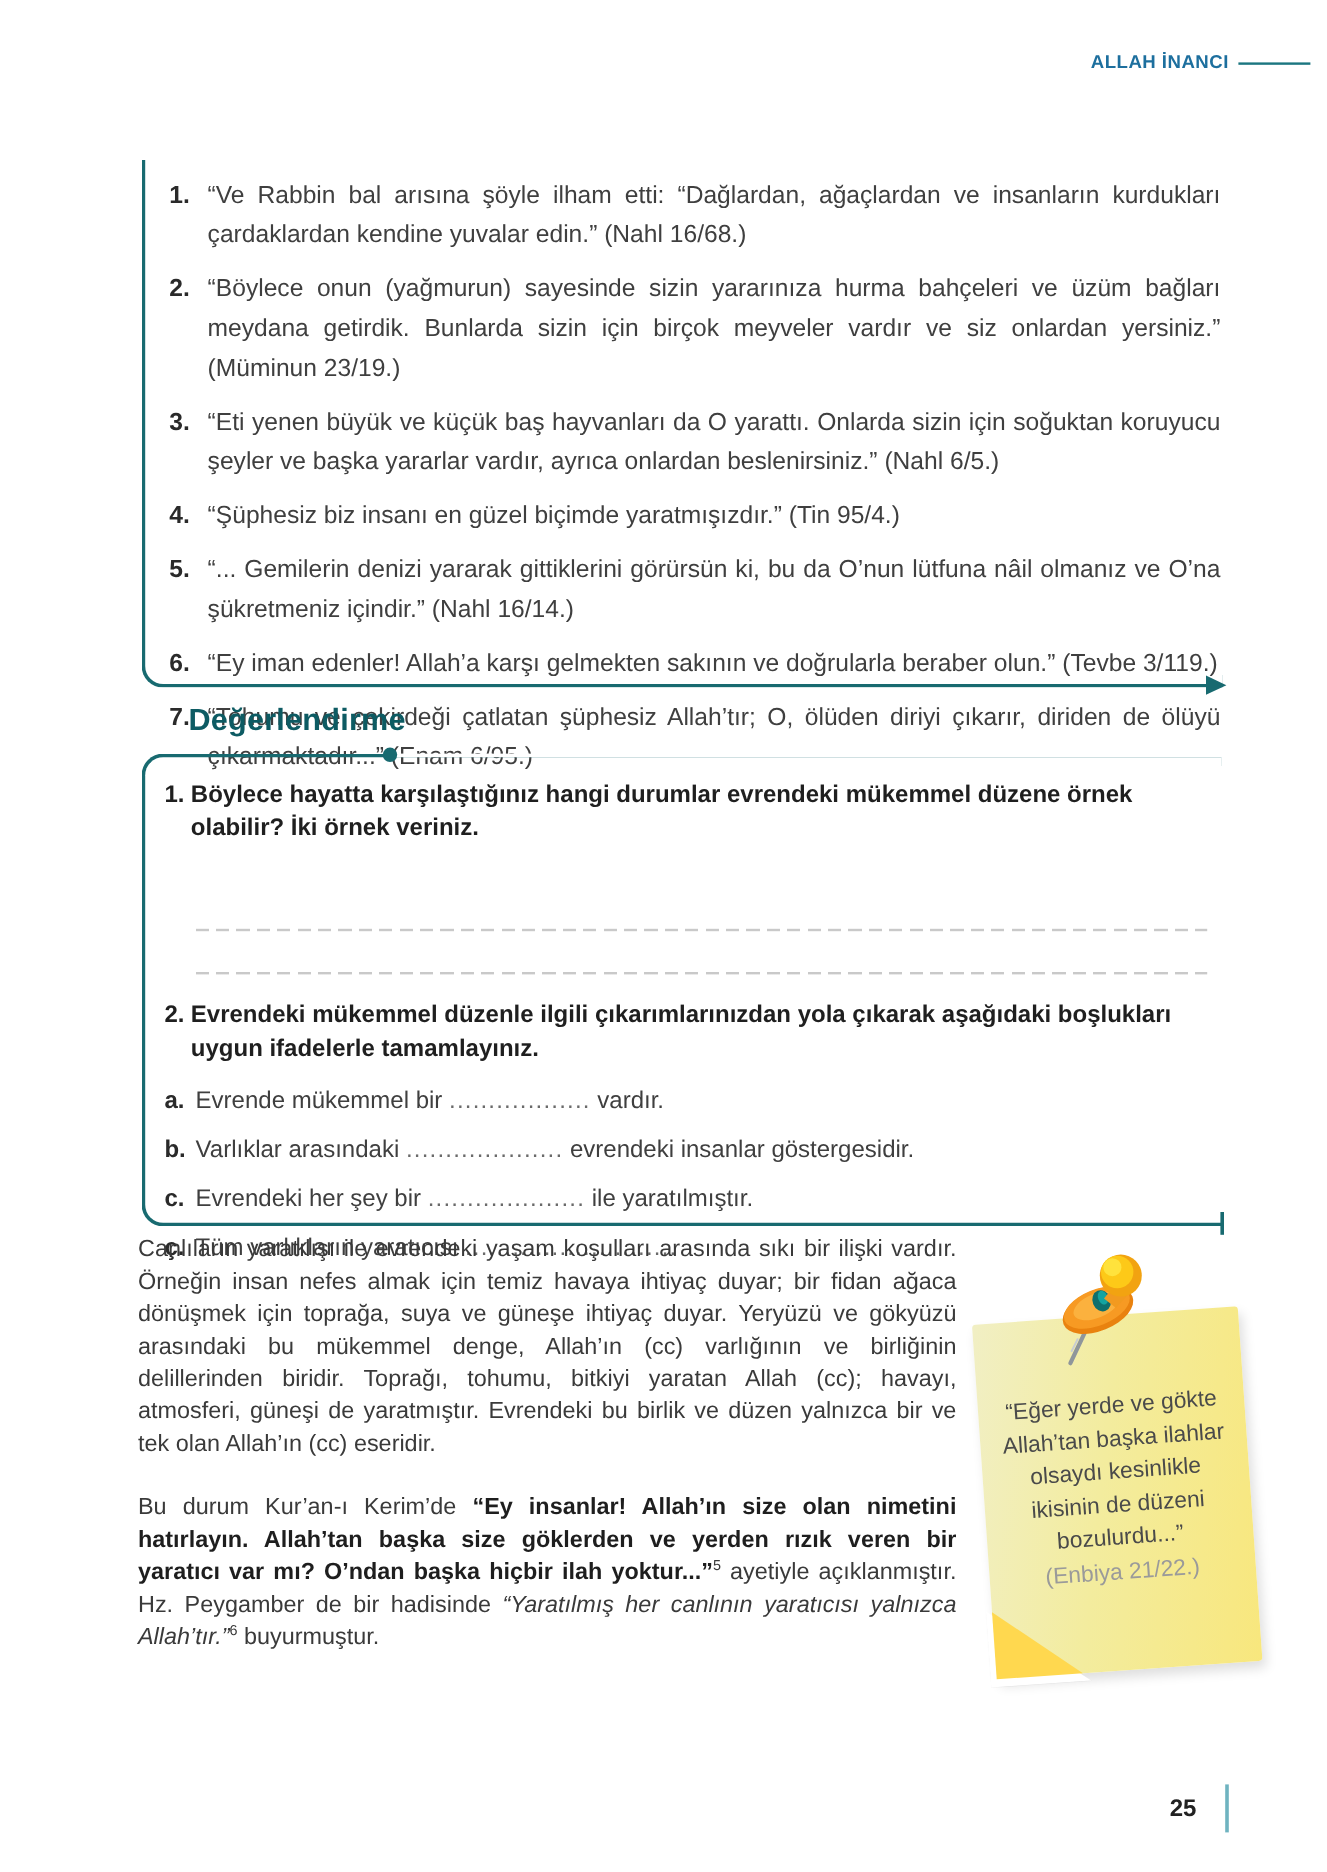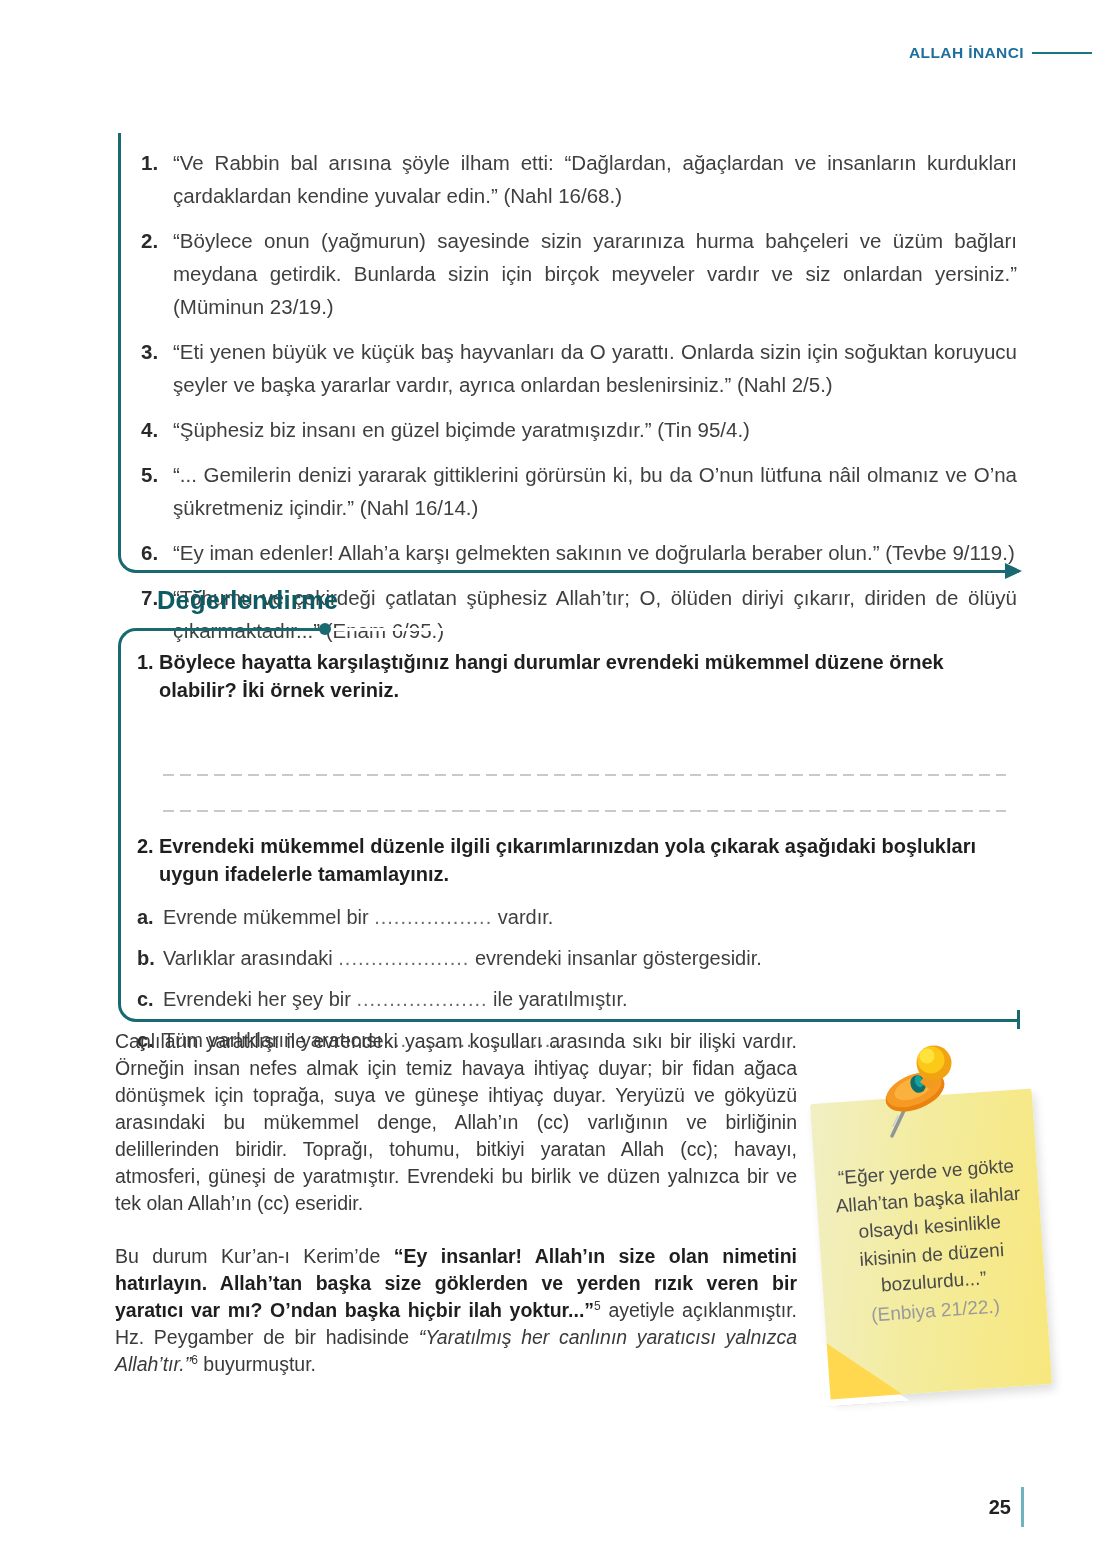--- a/index.html
+++ b/index.html
@@ -88,21 +88,21 @@
   }
   .fold-flap{
     position:absolute;left:0;bottom:0;width:0;height:0;
     border-left:72px solid #ffd84f;border-top:56px solid transparent;
   }
   .pin{position:absolute;left:868px;top:1042px;width:104px;height:104px;z-index:5;}
 
   
   .page-footer{
     position:absolute;right:82px;bottom:33px;
-    display:flex;align-items:center;gap:10px;
+    display:flex;align-items:center;gap:24px;
   }
   .page-num{font-weight:bold;font-size:20px;color:#222222;}
   .page-bar{width:3px;height:40px;background:#6fb3c0;}
 </style>
 </head>
 <body>
 
 <div class="page-header">
   <span class="hdr-label">ALLAH İNANCI</span>
   <span class="hdr-rule"></span>
@@ -113,33 +113,33 @@
     <div class="verse">
       <span class="vnum">1.</span>
       <span class="vtext">“Ve Rabbin bal arısına şöyle ilham etti: “Dağlardan, ağaçlardan ve insanların kurdukları çardaklardan kendine yuvalar edin.” (Nahl 16/68.)</span>
     </div>
     <div class="verse">
       <span class="vnum">2.</span>
       <span class="vtext">“Böylece onun (yağmurun) sayesinde sizin yararınıza hurma bahçeleri ve üzüm bağları meydana getirdik. Bunlarda sizin için birçok meyveler vardır ve siz onlardan yersiniz.” (Müminun 23/19.)</span>
     </div>
     <div class="verse">
       <span class="vnum">3.</span>
-      <span class="vtext">“Eti yenen büyük ve küçük baş hayvanları da O yarattı. Onlarda sizin için soğuktan koruyucu şeyler ve başka yararlar vardır, ayrıca onlardan beslenirsiniz.” (Nahl 2/5.)</span>
+      <span class="vtext">“Eti yenen büyük ve küçük baş hayvanları da O yarattı. Onlarda sizin için soğuktan koruyucu şeyler ve başka yararlar vardır, ayrıca onlardan beslenirsiniz.” (Nahl 6/5.)</span>
     </div>
     <div class="verse">
       <span class="vnum">4.</span>
       <span class="vtext">“Şüphesiz biz insanı en güzel biçimde yaratmışızdır.” (Tin 95/4.)</span>
     </div>
     <div class="verse">
       <span class="vnum">5.</span>
       <span class="vtext">“... Gemilerin denizi yararak gittiklerini görürsün ki, bu da O’nun lütfuna nâil olmanız ve O’na şükretmeniz içindir.” (Nahl 16/14.)</span>
     </div>
     <div class="verse">
       <span class="vnum">6.</span>
-      <span class="vtext">“Ey iman edenler! Allah’a karşı gelmekten sakının ve doğrularla beraber olun.” (Tevbe 9/119.)</span>
+      <span class="vtext">“Ey iman edenler! Allah’a karşı gelmekten sakının ve doğrularla beraber olun.” (Tevbe 3/119.)</span>
     </div>
     <div class="verse">
       <span class="vnum">7.</span>
       <span class="vtext">“Tohumu ve çekirdeği çatlatan şüphesiz Allah’tır; O, ölüden diriyi çıkarır, diriden de ölüyü çıkarmaktadır...” (Enam 6/95.)</span>
     </div>
   </div>
   <div class="verses-arrow"></div>
 </div>
 
 <div class="eval-title">Değerlendirme</div>

